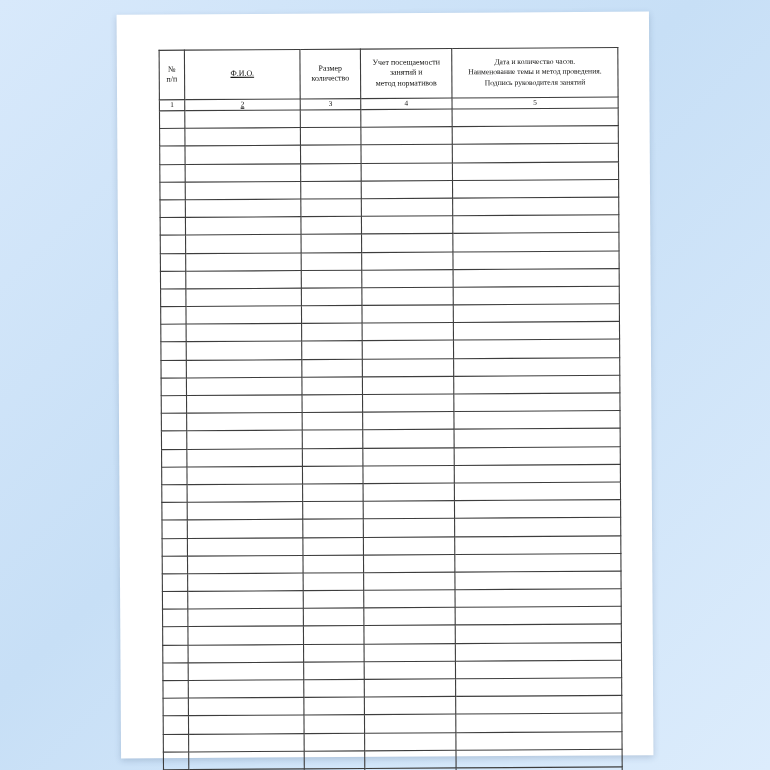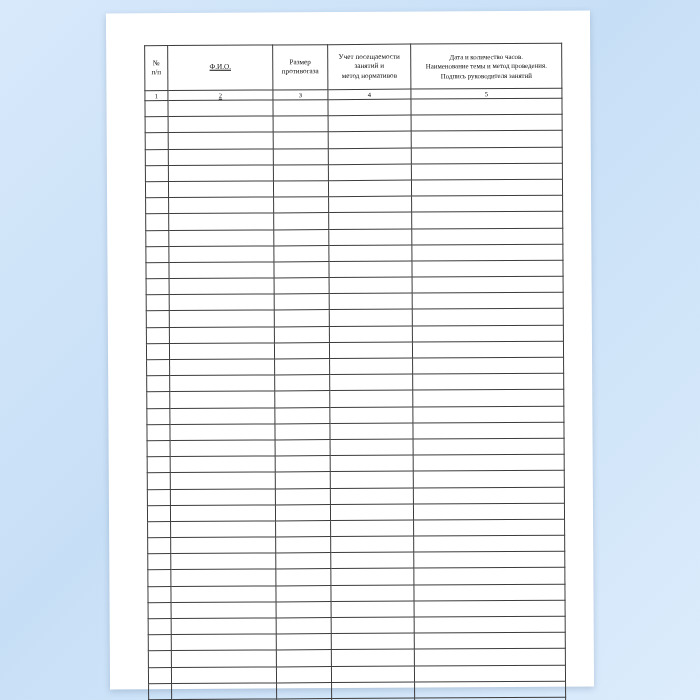--- a/index.html
+++ b/index.html
@@ -87,21 +87,21 @@
           <tr>
             <th class="c1">
               <span class="hdr-line">№</span>
               <span class="hdr-line">п/п</span>
             </th>
             <th class="c2">
               <span class="hdr-line">Ф.И.О.</span>
             </th>
             <th class="c3">
               <span class="hdr-line">Размер</span>
-              <span class="hdr-line">противогаза</span>
+              <span class="hdr-line">количество</span>
             </th>
             <th class="c4">
               <span class="hdr-line">Учет посещаемости</span>
               <span class="hdr-line">занятий и</span>
               <span class="hdr-line">метод нормативов</span>
             </th>
             <th class="c5 wide">
               <span class="hdr-line">Дата и количество часов.</span>
               <span class="hdr-line">Наименование  темы и метод проведения.</span>
               <span class="hdr-line">Подпись руководителя занятий</span>

